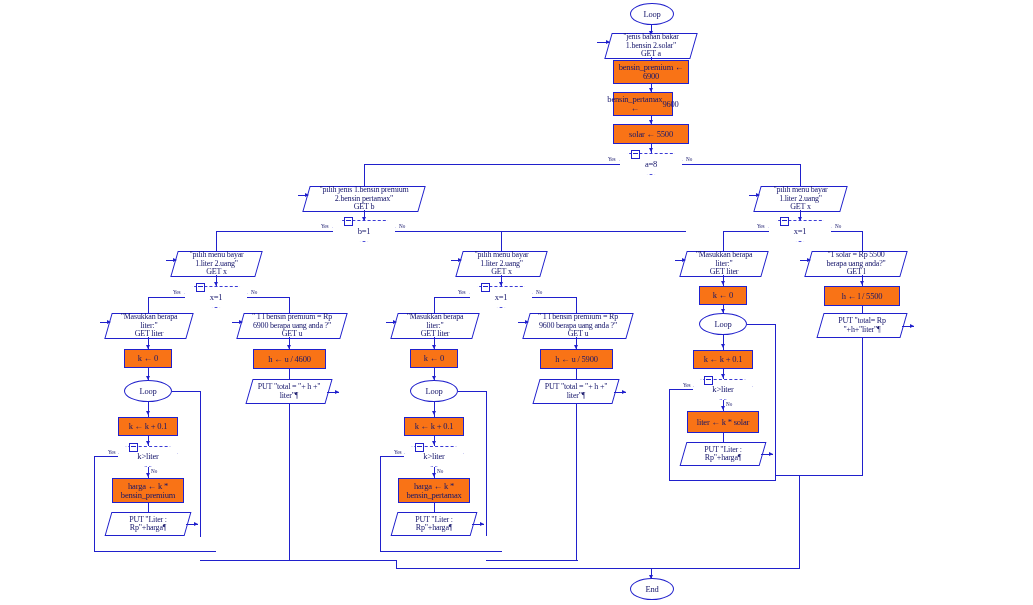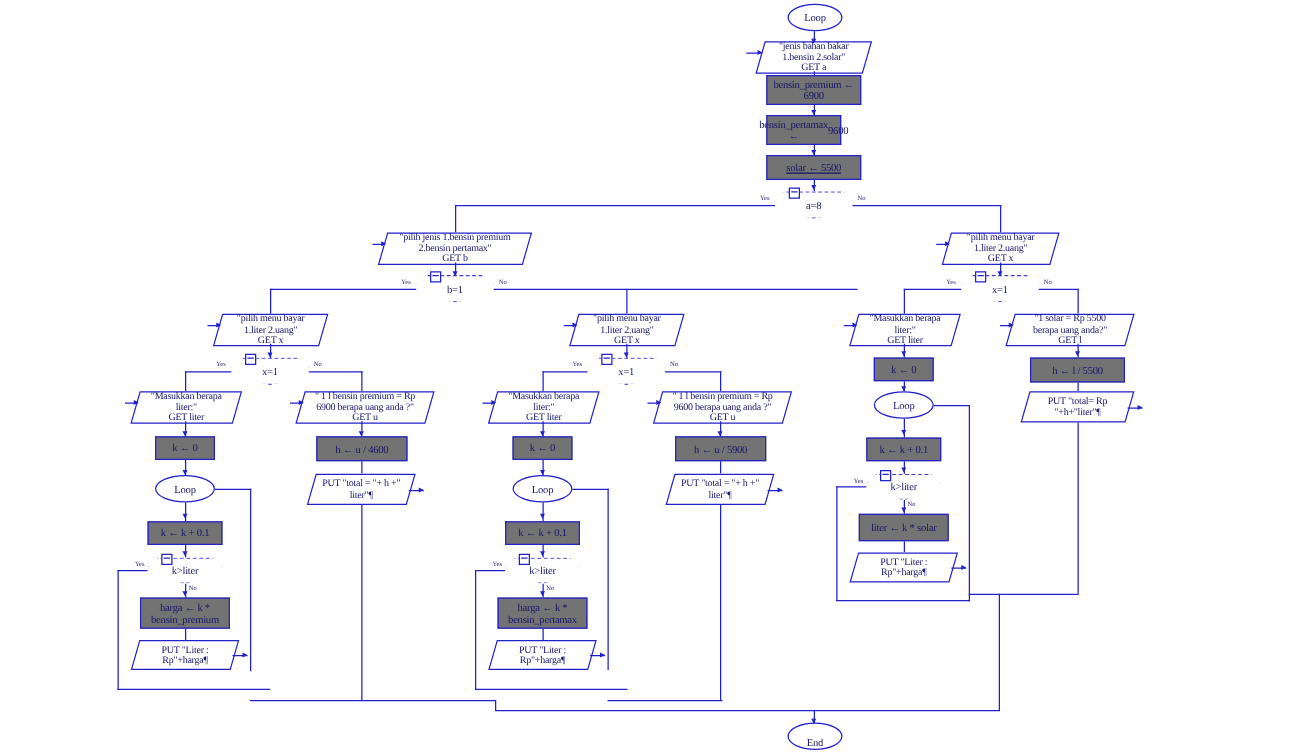--- a/index.html
+++ b/index.html
@@ -1,20 +1,20 @@
 <!DOCTYPE html>
 <html><head>
 <meta charset="utf-8">
 <style>
   html,body{margin:0;padding:0;background:#ffffff;}
   body{font-family:"Liberation Serif", serif;}
   #canvas{position:relative;width:1033px;height:605px;background:#fff;overflow:hidden;}
   .node{position:absolute;box-sizing:border-box;display:flex;align-items:center;justify-content:center;
         text-align:center;color:#16166b;line-height:1.05;letter-spacing:-0.2px;}
-  .process{border:1.4px solid #2020cc;background:#737373;font-size:8.5px;}
+  .process{border:1.4px solid #2020cc;background:#f97316;font-size:8.5px;}
   .terminator{border:1.4px solid #2020cc;border-radius:50%;background:#fff;font-size:8.5px;}
   .loopnode{border:1.4px solid #2020cc;border-radius:50%;background:#fff;font-size:8.5px;}
   .io{background:#fff;font-size:8px;}
   .io .skewbox{position:absolute;inset:0;border:1.4px solid #2020cc;
         transform:skewX(-16deg);background:#fff;}
   .io .iotext{position:relative;z-index:2;width:100%;padding:0 6px;box-sizing:border-box;}
   .decision{font-size:8.5px;}
   .decision .hexshape{position:absolute;inset:0;background:#fff;
      border:1.2px dashed #3a3ad6;
      clip-path:polygon(14% 0%,86% 0%,100% 38%,86% 76%,50% 100%,14% 76%,0% 38%);}
@@ -61,21 +61,21 @@
   <div class="ln lnv" style="left:651px;top:84px;height:8px;"></div>
   <div class="arr arr-d" style="left:649px;top:88px;"></div>
 
   <div class="node process" style="left:613px;top:92px;width:60px;height:24px;">
     <span>bensin_pertamax ←</span>
     <span>9600</span>
   </div>
   <div class="ln lnv" style="left:651px;top:116px;height:8px;"></div>
   <div class="arr arr-d" style="left:649px;top:120px;"></div>
 
-  <div class="node process" style="left:613px;top:124px;width:76px;height:20px;text-decoration:underline;">
+  <div class="node process" style="left:613px;top:124px;width:76px;height:20px;">
     <span>solar ← 5500</span>
   </div>
   <div class="ln lnv" style="left:651px;top:144px;height:9px;"></div>
   <div class="arr arr-d" style="left:649px;top:148px;"></div>
 
   <div class="node decision" style="left:619px;top:153px;width:64px;height:22px;">
     <span class="hexshape"></span>
     <span class="dectext">a=8</span>
   </div>
   <div class="toggle" style="left:631px;top:150px;"></div>
@@ -476,17 +476,17 @@
   <div class="arr arr-r" style="left:910px;top:323.5px;"></div>
   <div class="ln lnv" style="left:862px;top:338px;height:137px;"></div>
 
   <div class="ln lnh" style="left:775px;top:475px;width:88px;"></div>
   <div class="ln lnv" style="left:799px;top:475px;height:93px;"></div>
 
   <div class="ln lnh" style="left:396px;top:568px;width:404px;"></div>
   <div class="ln lnv" style="left:651px;top:568px;height:12px;"></div>
   <div class="arr arr-d" style="left:649px;top:575px;"></div>
 
-  <div class="node terminator" style="left:630px;top:578px;width:44px;height:22px;align-items:flex-end;">
+  <div class="node terminator" style="left:630px;top:578px;width:44px;height:22px;">
     <span>End</span>
   </div>
 
 </div>
 
 </body></html>

